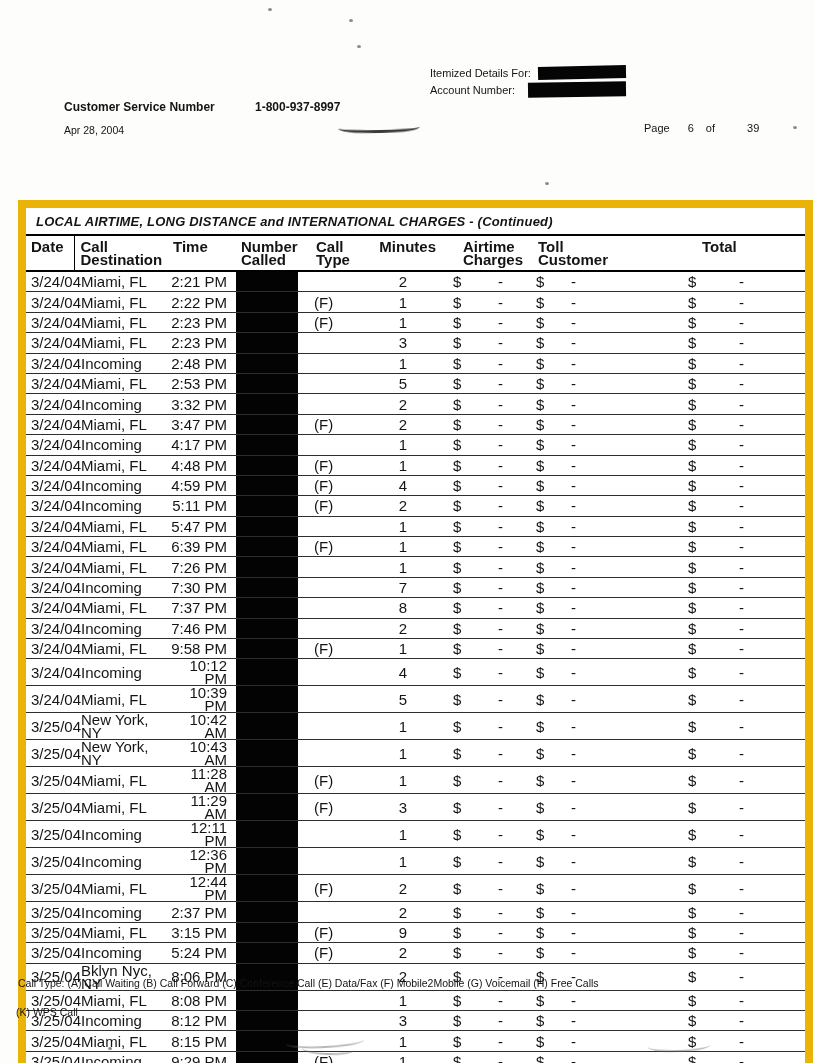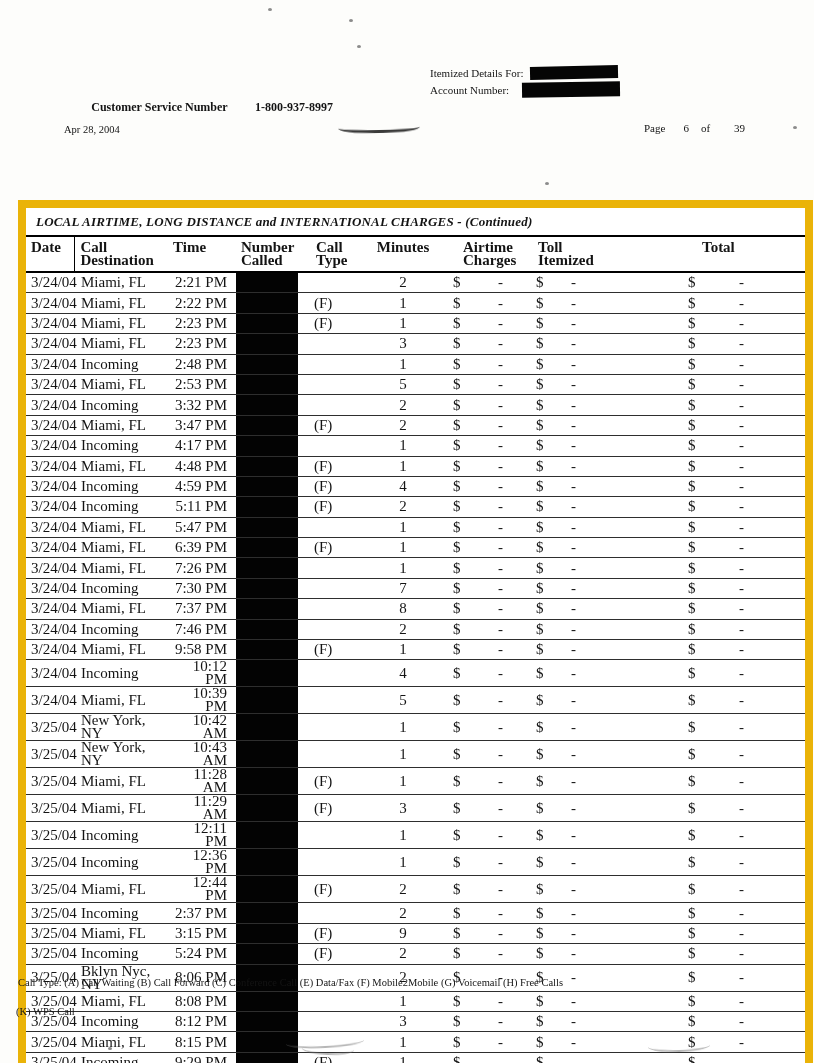--- a/index.html
+++ b/index.html
@@ -1,51 +1,51 @@
 <!DOCTYPE html>
 <html><head>
 <meta charset="utf-8">
 <style>
   html,body{margin:0;padding:0;background:#d9d9d9;}
-  .page{position:relative;width:814px;height:1063px;background:#fdfdfb;font-family:Liberation Serif, serif;color:#141414;overflow:hidden;}
+  .page{position:relative;width:814px;height:1063px;background:#fdfdfb;font-family:Liberation Sans, sans-serif;color:#141414;overflow:hidden;}
 
   
   .itemized-block{position:absolute;top:64px;left:430px;font-size:11px;}
   .hdr-line{display:flex;align-items:center;height:17px;}
   .redacted-box{display:inline-block;background:#050505;}
   .box1{width:88px;height:13px;margin-left:7px;transform:rotate(-1.2deg);}
   .box2{width:98px;height:15px;margin-left:13px;transform:rotate(-0.8deg);}
 
   
-  .cs-line{position:absolute;top:100px;left:64px;font-size:12px;font-weight:bold;display:flex;text-align:center;}
+  .cs-line{position:absolute;top:100px;left:64px;font-size:12px;font-weight:bold;display:flex;}
   .cs-label{width:191px;}
 
   .stmt-date{position:absolute;top:124px;left:64px;font-size:10.5px;}
 
   .scribble{position:absolute;top:121px;left:338px;width:82px;height:9px;
     border-bottom:3px solid rgba(25,25,25,.85);border-radius:45%;
     transform:rotate(-1.2deg);filter:blur(.4px);}
 
   .page-info{position:absolute;top:122px;left:644px;font-size:11px;}
   .pg-num{margin-left:18px;}
   .pg-of{margin-left:12px;}
-  .pg-total{margin-left:24px;}
+  .pg-total{margin-left:32px;}
 
   
   .bill-table{position:absolute;top:200px;left:18px;width:779px;border:8px solid #eab308;background:#fff;}
   .table-title{font-size:13px;font-weight:bold;font-style:italic;padding:6px 10px 5px;border-bottom:2px solid #000;letter-spacing:.2px;}
   table.calls{width:100%;border-collapse:collapse;table-layout:fixed;font-size:15px;}
   thead th{font-weight:bold;text-align:left;vertical-align:top;white-space:pre-line;line-height:13px;padding:4px 2px;border-bottom:2px solid #000;}
   th.col1{border-left:1.5px solid #000;}
   th.col0{padding-left:5px;}
   th.col1{padding-left:6px;}
   th.col2{padding-left:5px;margin-top:40px;}
   th.col3{padding-left:5px;}
   th.col4{padding-left:8px;}
-  th.col5{text-align:center;}
+  th.col5{text-align:right;}
   th.col6{padding-left:25px;}
   th.col7{padding-left:15px;}
   th.col8{padding-left:94px;}
   tbody td{height:19.4px;line-height:13px;padding:0 2px;border-bottom:1px solid #2e2e2e;vertical-align:middle;}
   td.col0{padding-left:5px;}
   td.col1{padding-left:7px;}
   td.col2{text-align:right;padding-right:9px;margin-top:42px;}
   td.col3{background:linear-gradient(90deg,#030303 0,#030303 62px,transparent 62px);}
   td.col4{padding-left:6px;}
   td.col5{text-align:center;}
@@ -115,21 +115,21 @@
 Destination</th>
             <th class="col2">Time</th>
             <th class="col3">Number
 Called</th>
             <th class="col4">Call
 Type</th>
             <th class="col5">Minutes</th>
             <th class="col6">Airtime
 Charges</th>
             <th class="col7">Toll
-Itemized</th>
+Customer</th>
             <th class="col8">Total</th>
           </tr>
       </thead>
       <tbody>
           <tr>
             <td class="col0">3/24/04</td>
             <td class="col1">Miami, FL</td>
             <td class="col2">2:21 PM</td>
             <td class="col3"></td>
             <td class="col4"></td>

